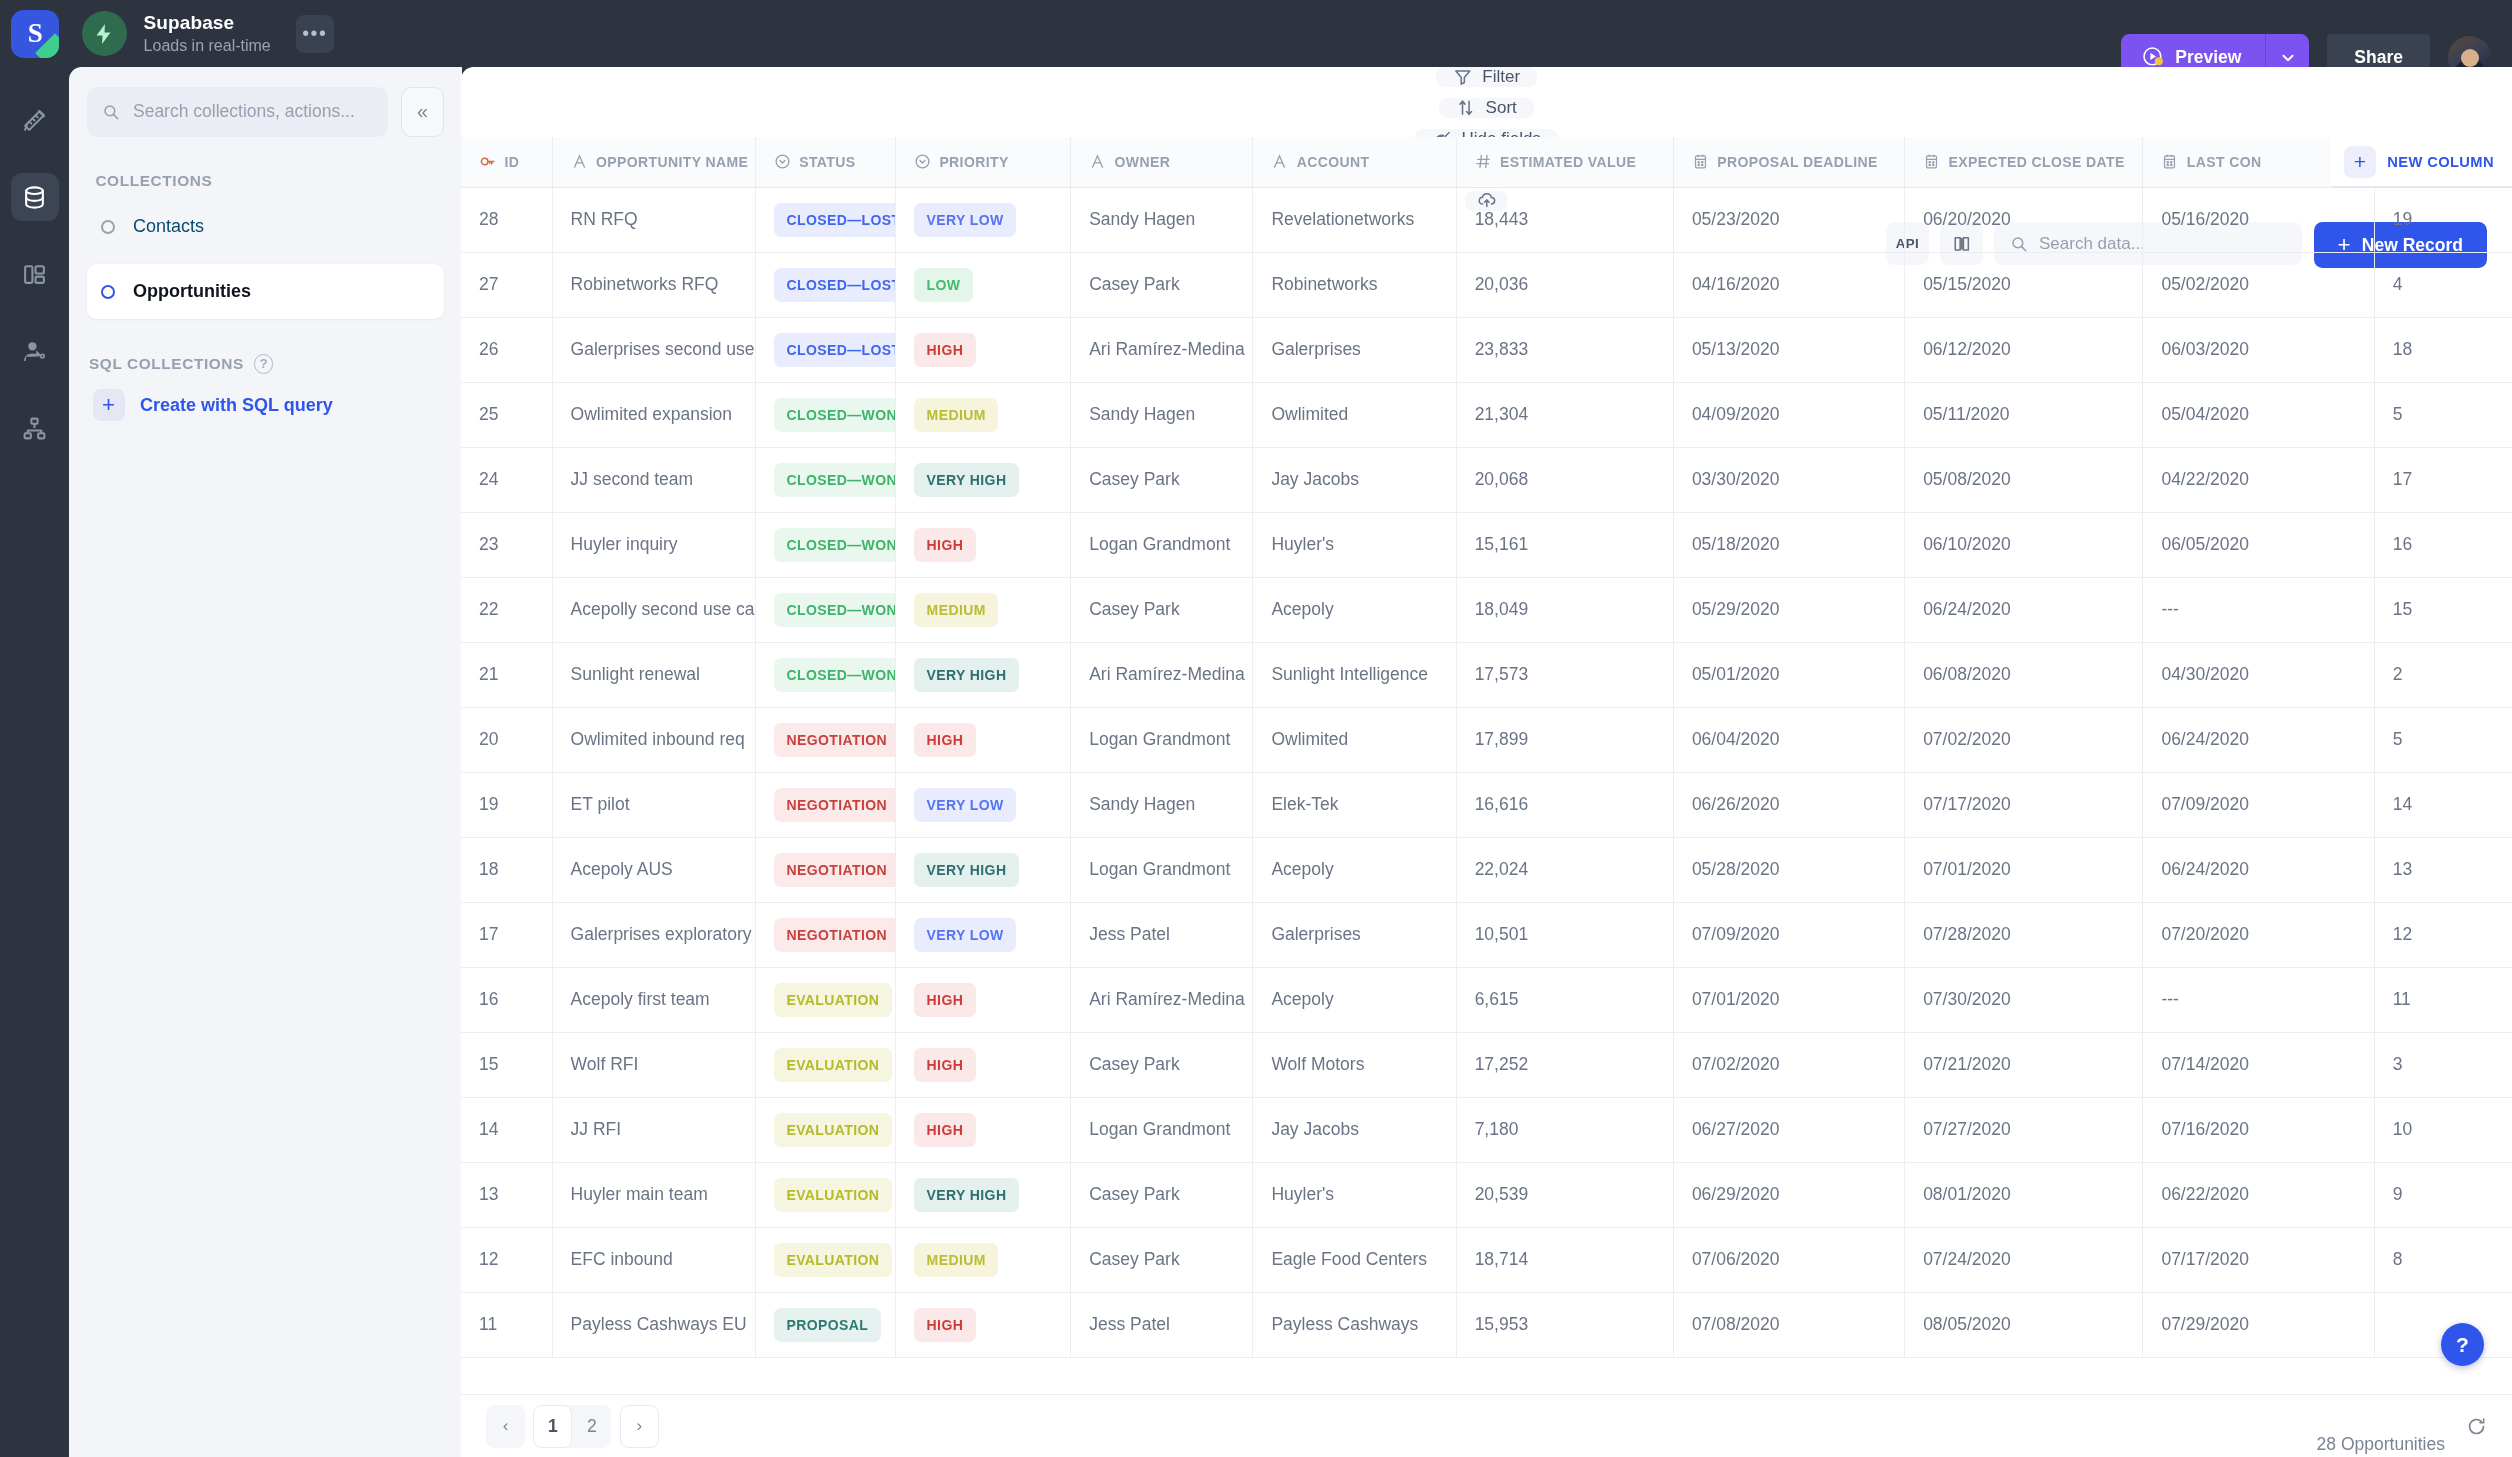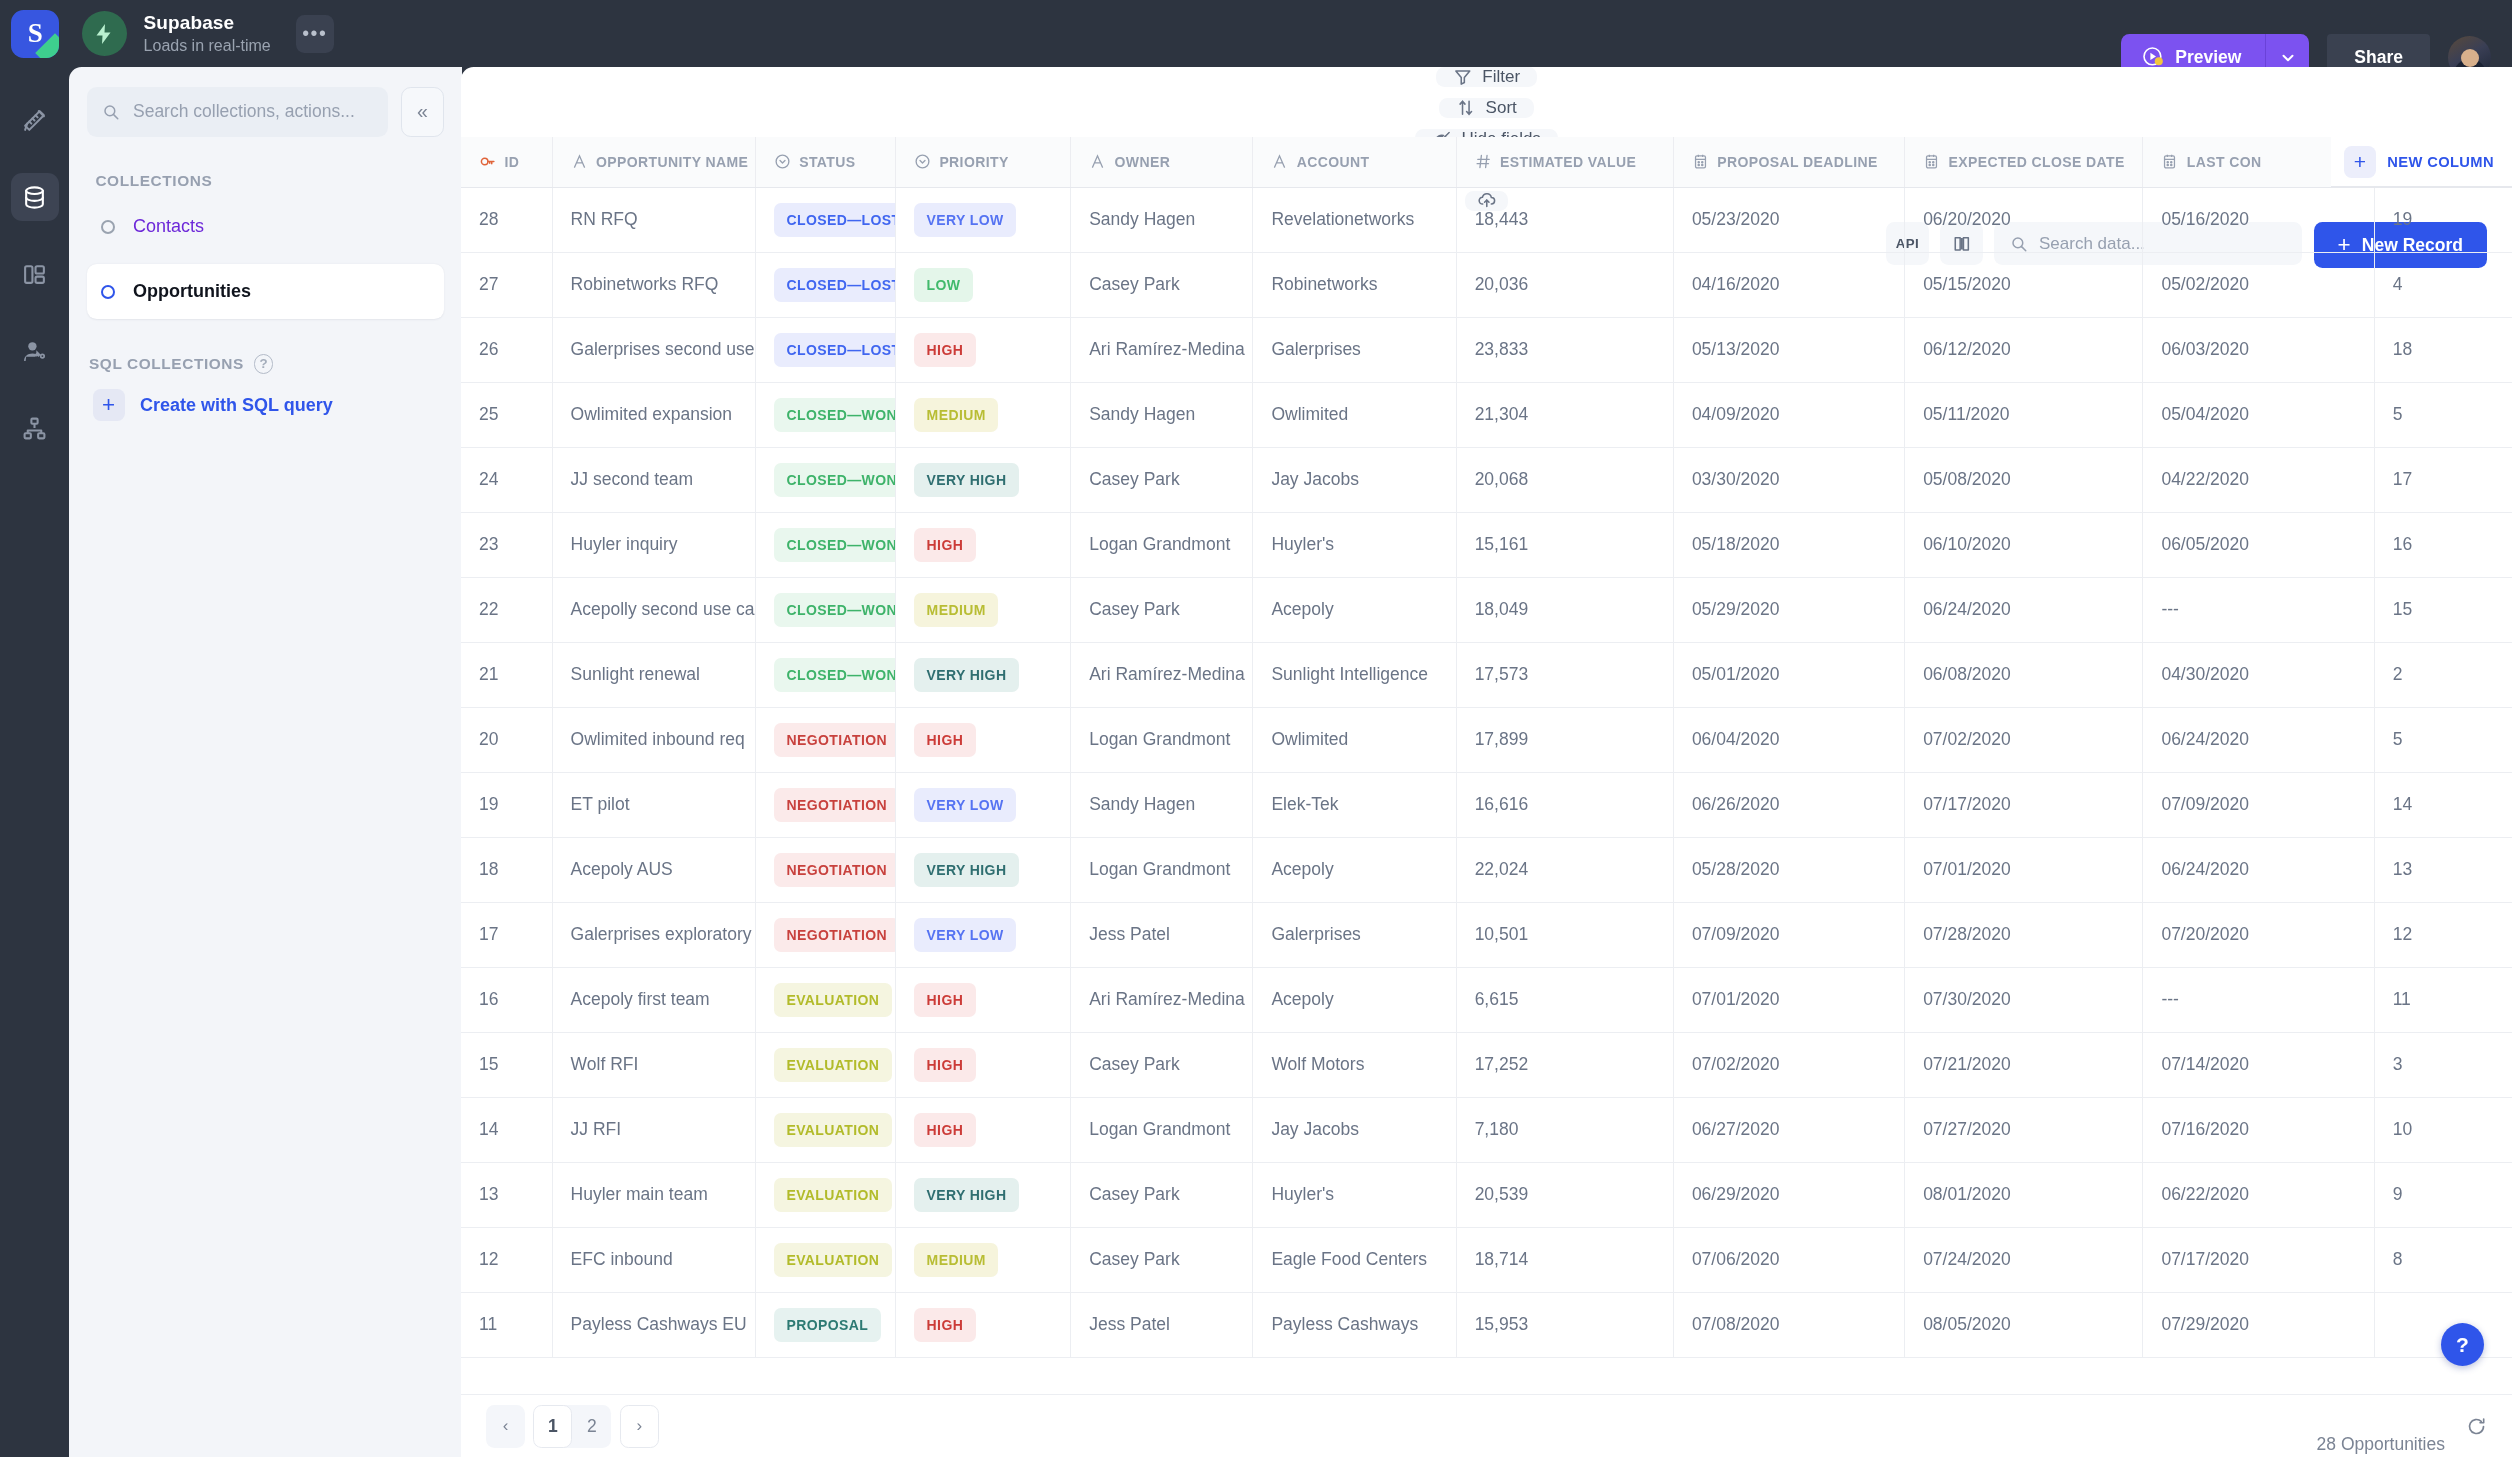--- a/index.html
+++ b/index.html
@@ -108,21 +108,21 @@
   .sect-label-row .sect-label { margin: 0; }
   .q-icon { width: 19.6px; height: 19.6px; border-radius: 50%; border: 1.4px solid #b3bbc8; color: #a4adbb;
             font-size: 13.3px; display: flex; align-items: center; justify-content: center; font-weight: 600; }
   .coll-item {
     display: flex; align-items: center; gap: 18px; height: 55px; padding: 0 14px;
     border-radius: 9.8px; margin-top: 9.8px; cursor: pointer;
   }
   .coll-item.active { background: #ffffff; box-shadow: 0 0.7px 2.1px rgba(25,35,60,.07); }
   .coll-dot { width: 14px; height: 14px; border-radius: 50%; border: 2.1px solid #9aa3b0; flex: none; }
   .coll-item.active .coll-dot { border-color: #2f55ea; }
-  .coll-name { font-size: 18px; color: #6d28d9; }
+  .coll-name { font-size: 18px; color: #0c4a6e; }
   .coll-item.active .coll-name { color: #10141d; font-weight: 600; }
   .sql-create { display: flex; align-items: center; gap: 15.4px; margin-top: 15.4px; padding-left: 5.6px; cursor: pointer; }
   .plus-box {
     width: 32px; height: 32px; border-radius: 7.7px; background: #e5e8f4; color: #2f55ea;
     display: flex; align-items: center; justify-content: center; font-size: 22.4px; font-weight: 300; flex: none;
   }
   .sql-create-label { color: #2f55ea; font-size: 18px; font-weight: 600; }
 
   
   .main {

